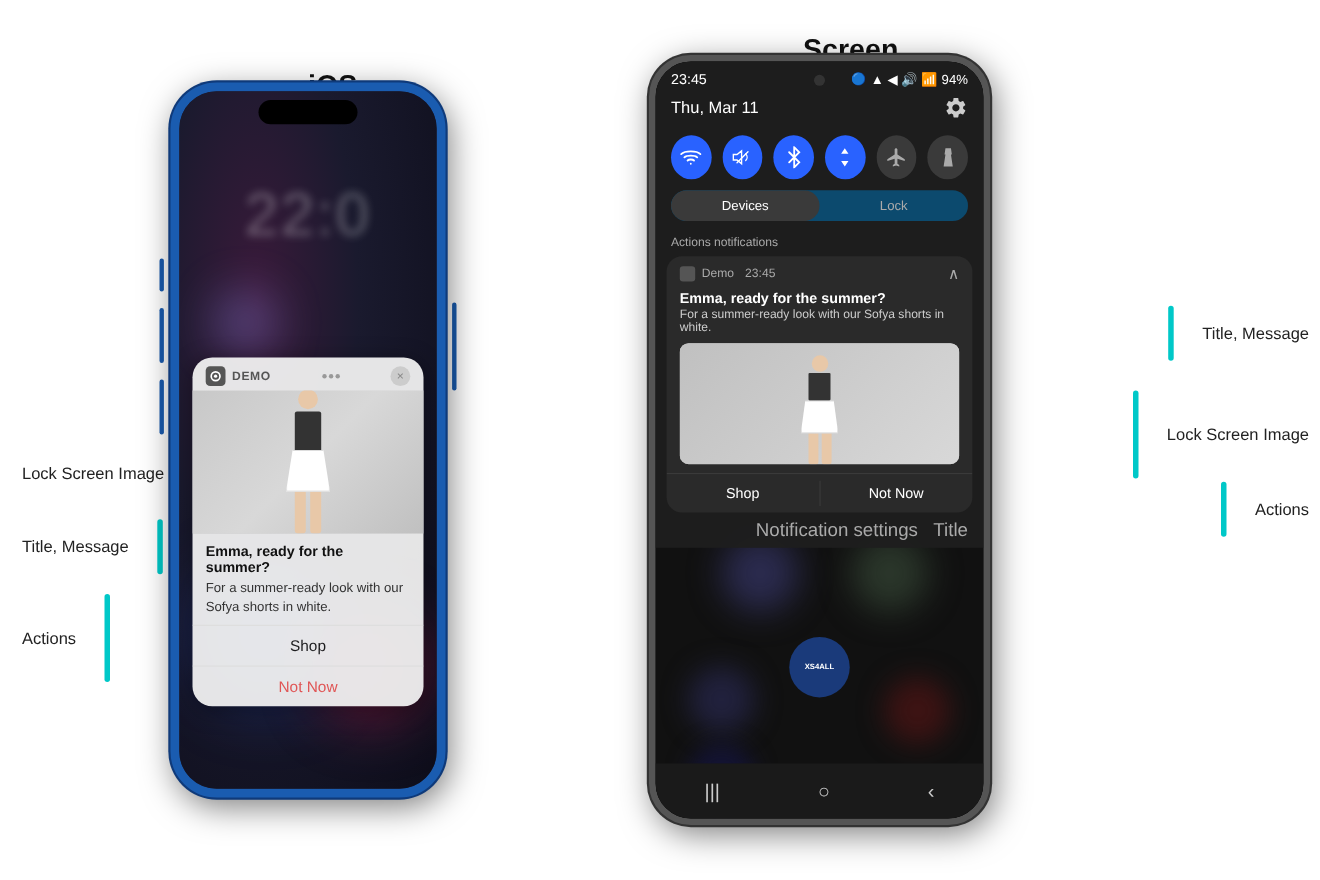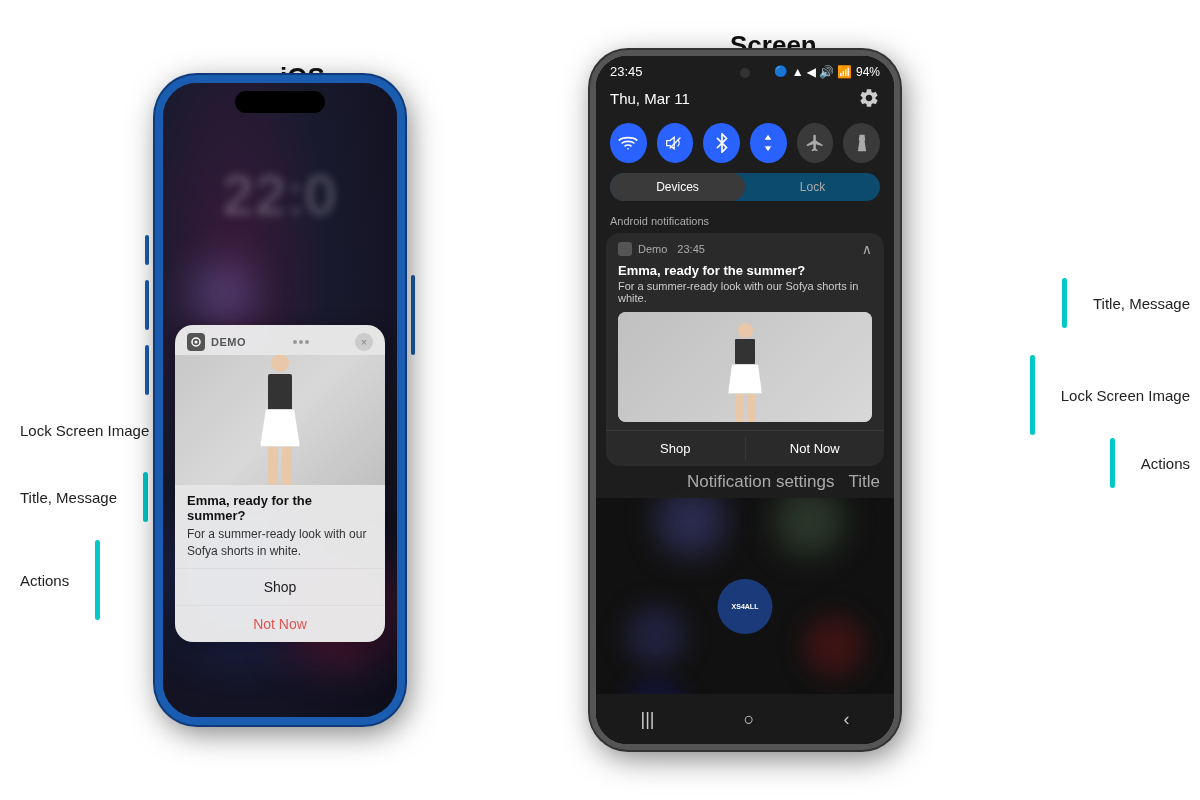--- a/index.html
+++ b/index.html
@@ -747,21 +747,21 @@
               </svg>
           </div>
         </div>
 
         <div class="android-tabs">
           <div class="android-tab active">Devices</div>
           <div class="android-tab inactive">Lock</div>
         </div>
 
         <div class="android-alerting">
-          <span>Android notifications</span>
+          <span>Actions notifications</span>
         </div>
 
         <div class="android-notif-card">
           <div class="android-notif-top">
             <div class="android-notif-app-row">
               <div class="android-notif-icon" style="background:#555;border-radius:3px;width:14px;height:14px;display:inline-block;"></div>
               <span class="android-notif-app-name">Demo</span>
               <span class="android-notif-time" style="margin-left:4px;">23:45</span>
             </div>
             <span class="android-notif-chevron">∧</span>

